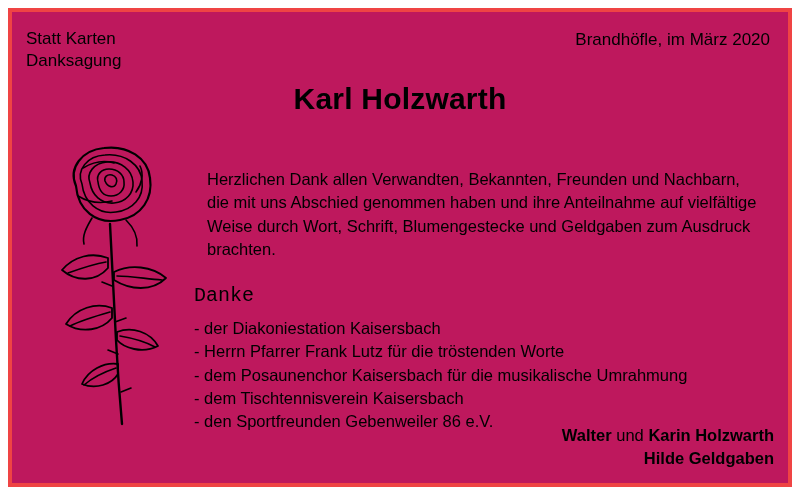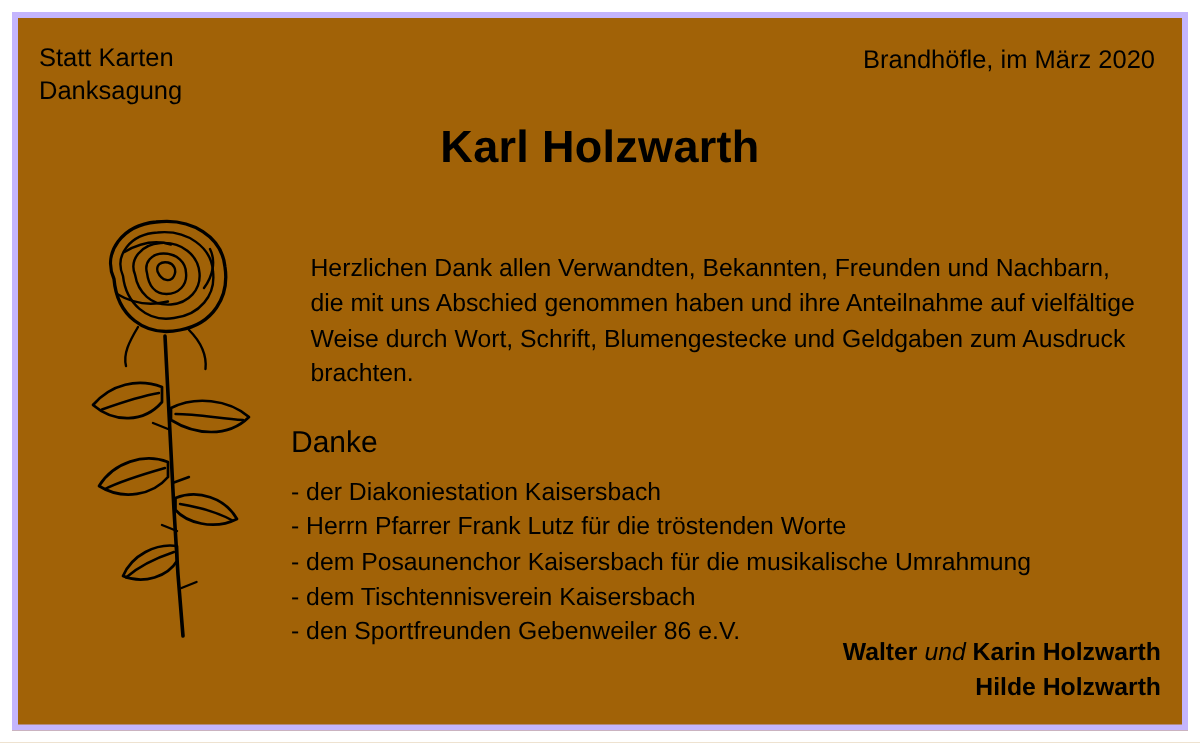--- a/index.html
+++ b/index.html
@@ -18,23 +18,23 @@
     background: #ffffff;
     box-sizing: border-box;
     overflow: hidden;
   }
   .frame {
     position: absolute;
     left: 8px;
     top: 8px;
     width: 784px;
     height: 479px;
-    border: 4px solid #c4b5fd;
+    border: 4px solid #ef4444;
     box-sizing: border-box;
-    background: #a16207;
+    background: #be185d;
   }
   .inner {
     position: absolute;
     left: 0;
     top: 0;
     width: 776px;
     height: 471px;
   }
   .header-row {
     position: absolute;
@@ -81,20 +81,21 @@
   }
   .thanks-paragraph {
     font-size: 16.5px;
     line-height: 1.42;
     margin: 13px;
   }
   .danke-heading {
     font-size: 20px;
     margin: 22px 0 10px 0;
     font-weight: normal;
+    font-family: Liberation Mono, monospace;
   }
   .thanks-list {
     list-style: none;
     margin: 0;
     padding: 0;
     font-size: 16.5px;
     line-height: 1.42;
   }
   .thanks-list li {
     margin: 0;
@@ -104,21 +105,20 @@
     position: absolute;
     right: 14px;
     bottom: 14px;
     text-align: right;
     font-size: 16.5px;
     line-height: 1.35;
     font-weight: bold;
   }
   .signature .regular {
     font-weight: normal;
-    font-style: italic;
   }
   .sig-line {
     display: block;
   }
 </style>
 </head>
 <body>
 
 <div class="page">
   <div class="frame">
@@ -181,18 +181,18 @@
           <li>- der Diakoniestation Kaisersbach</li>
           <li>- Herrn Pfarrer Frank Lutz für die tröstenden Worte</li>
           <li>- dem Posaunenchor Kaisersbach für die musikalische Umrahmung</li>
           <li>- dem Tischtennisverein Kaisersbach</li>
           <li>- den Sportfreunden Gebenweiler 86 e.V.</li>
         </ul>
       </div>
 
       <div class="signature">
         <span class="sig-line"><span>Walter</span><span class="regular"> <span>und</span> </span><span>Karin Holzwarth</span></span>
-        <span class="sig-line">Hilde Holzwarth</span>
+        <span class="sig-line">Hilde Geldgaben</span>
       </div>
 
     </div>
   </div>
 </div>
 
 </body></html>

